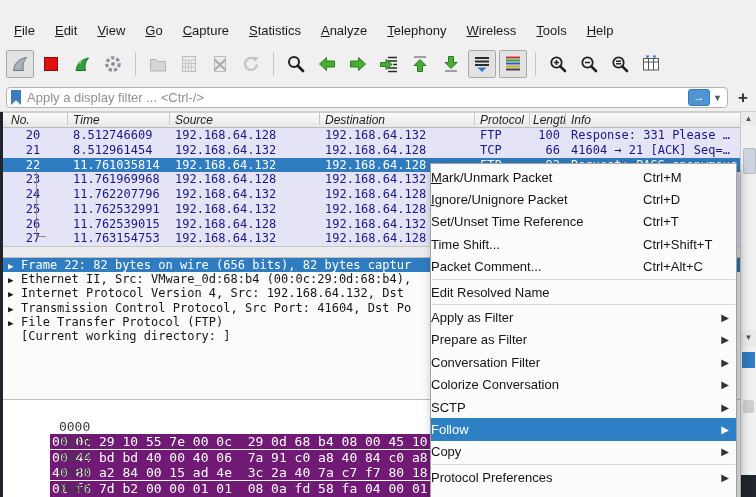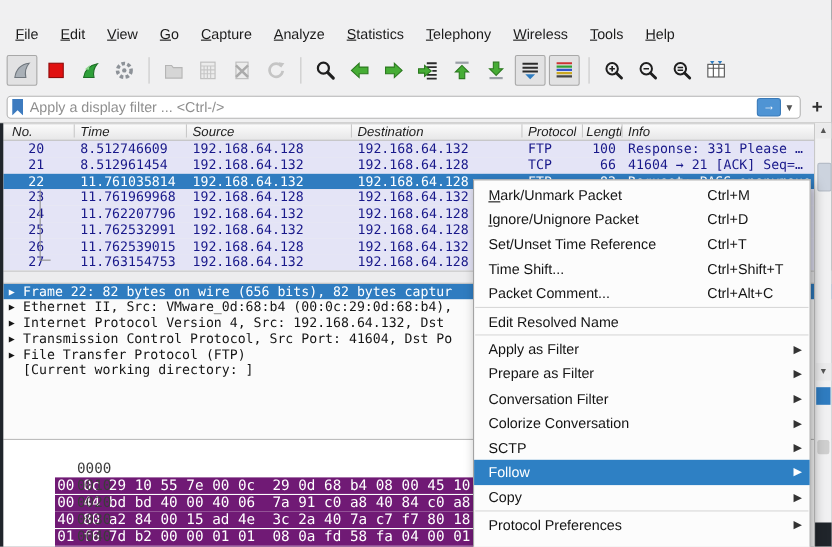--- a/index.html
+++ b/index.html
@@ -73,21 +73,21 @@
     line-height:14.2px;color:#151515;white-space:nowrap;}
   .det-row.selected{background:#2f7cc0;color:#ffffff;}
   .det-row .exp{position:absolute;left:5px;font-size:9px;visibility:hidden;top:1px;}
   .det-row.expander .exp{visibility:visible;}
   .det-row .det-text{position:absolute;left:18px;}
 
   
   .bytes{position:absolute;left:3px;top:399px;width:753px;height:98px;background:#ffffff;
     border-top:1px solid #bdbdbd;box-sizing:border-box;padding-top:3px;overflow:hidden;}
   .hex-row{height:15.5px;line-height:15.5px;font-family:"DejaVu Sans Mono",monospace;font-size:13px;white-space:pre;}
-  .hex-offset{display:inline-block;margin-left:20px;width:36px;color:#3c3c3c;}
+  .hex-offset{display:inline-block;margin-left:9px;width:36px;color:#3c3c3c;}
   .hex-bytes{background:#701a75;color:#ffffff;padding:0 2px;margin-top:24px;}
 
   
   .left-edge{position:absolute;left:0;top:112px;width:3px;height:385px;background:#20252b;}
 
   
   .rstrip{position:absolute;left:740px;top:112px;width:16px;height:385px;background:#f1f1f2;
     border-left:1px solid #c8c8c8;box-sizing:border-box;}
   .sb-btn{position:absolute;left:0;width:15px;text-align:center;color:#555;font-size:8px;background:#ebebec;}
   .sb-up{top:0;height:14px;line-height:14px;}
@@ -95,21 +95,21 @@
   .sb-handle1{position:absolute;left:2px;top:36px;width:11px;height:24px;background:#ccd3de;
     border:1px solid #b6bdc8;border-radius:2px;}
   .sb-handle-blue{position:absolute;left:1px;top:240px;width:13px;height:16px;background:#2f7cc0;}
   .sb-handle2{position:absolute;left:2px;top:288px;width:11px;height:13px;background:#cfcfcf;border-radius:2px;}
   .sb-dark{position:absolute;left:0;top:363px;width:16px;height:22px;background:#20252b;}
 
   
   .cmenu{position:absolute;left:430px;top:163px;width:307px;height:345px;background:#fcfcfc;
     border:1px solid #a3a3a3;box-shadow:3px 4px 10px rgba(0,0,0,0.35);box-sizing:border-box;
     padding-top:2px;z-index:20;}
-  .cm-item{position:relative;height:22.4px;display:flex;align-items:center;padding-left:13px;
+  .cm-item{position:relative;height:22.4px;display:flex;align-items:center;
     font-size:13px;color:#141414;}
   .cm-item.highlighted{background:#2e80c4;color:#ffffff;}
   .cm-label{display:inline-block;white-space:nowrap;}
   .cm-item.mnemonic .cm-label::first-letter{text-decoration:underline;}
   .cm-shortcut{position:absolute;left:212px;white-space:nowrap;}
   .cm-arrow{position:absolute;right:7px;font-size:10px;color:#333;visibility:hidden;}
   .cm-item.submenu .cm-arrow{visibility:visible;}
   .cm-item.highlighted .cm-arrow{color:#ffffff;}
   .cm-item.separator{height:3px;padding:0;}
   .cm-item.separator::before{content:"";position:absolute;left:1px;right:1px;top:1px;border-top:1px solid #d8d8d8;}
@@ -131,24 +131,24 @@
       <div class="mb-item">
       <span class="mb-label">View</span>
     </div>
       <div class="mb-item">
       <span class="mb-label">Go</span>
     </div>
       <div class="mb-item">
       <span class="mb-label">Capture</span>
     </div>
       <div class="mb-item">
+      <span class="mb-label">Statistics</span>
+    </div>
+      <div class="mb-item">
       <span class="mb-label">Analyze</span>
-    </div>
-      <div class="mb-item">
-      <span class="mb-label">Statistics</span>
     </div>
       <div class="mb-item">
       <span class="mb-label">Telephony</span>
     </div>
       <div class="mb-item">
       <span class="mb-label">Wireless</span>
     </div>
       <div class="mb-item">
       <span class="mb-label">Tools</span>
     </div>

